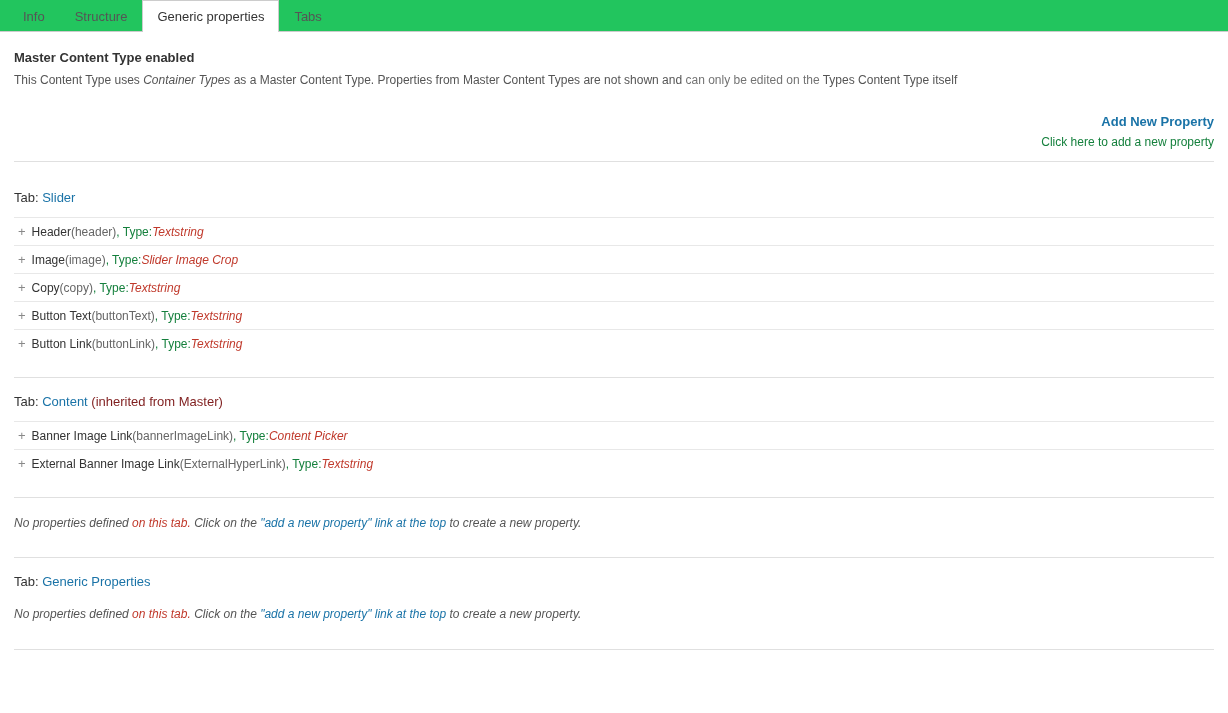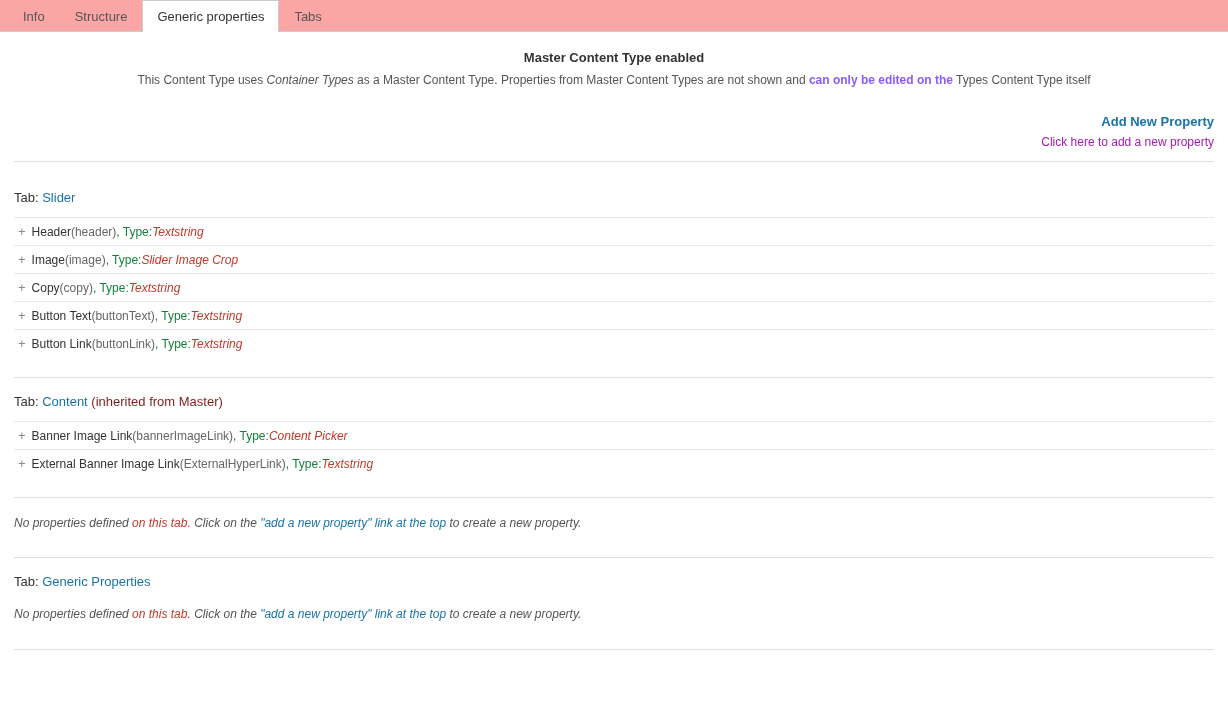--- a/index.html
+++ b/index.html
@@ -7,21 +7,21 @@
       font-family: -apple-system, BlinkMacSystemFont, "Segoe UI", Arial, sans-serif;
       font-size: 13px;
       color: #333;
       background: #fff;
     }
 
     
     .tab-bar {
       display: flex;
       border-bottom: 1px solid #ccc;
-      background: #fca5a5;
+      background: #22c55e;
       padding: 0 8px;
     }
     .tab-item {
       padding: 8px 14px;
       cursor: pointer;
       color: #555;
       font-size: 13px;
       border: 1px solid transparent;
       border-bottom: none;
       margin-bottom: -1px;
@@ -35,53 +35,52 @@
     }
 
     
     .content {
       padding: 18px 14px;
     }
 
     
     .master-section {
       margin-bottom: 24px;
-      text-align: center;
     }
     .master-title {
       font-weight: bold;
       font-size: 13px;
       color: #333;
       margin-bottom: 6px;
     }
     .master-desc {
       font-size: 12px;
       color: #555;
       line-height: 1.6;
     }
-    .master-desc .link { color: #8b5cf6; text-decoration: none; font-weight: bold; }
+    .master-desc .link { color: #737373; text-decoration: none; }
     .master-desc .italic { font-style: italic; }
 
     
     .add-property-section {
       margin-bottom: 24px;
       border-bottom: 1px solid #e0e0e0;
       padding-bottom: 10px;
       text-align: right;
     }
     .add-property-title {
       color: #1a73a7;
       font-size: 13px;
       font-weight: bold;
       margin-bottom: 4px;
       cursor: pointer;
     }
     .add-property-hint {
       font-size: 12px;
-      color: #a21caf;
+      color: #15803d;
       padding: 2px 0;
     }
 
     
     .tab-section {
       margin-bottom: 20px;
     }
     .tab-section-title {
       font-size: 13px;
       color: #333;

